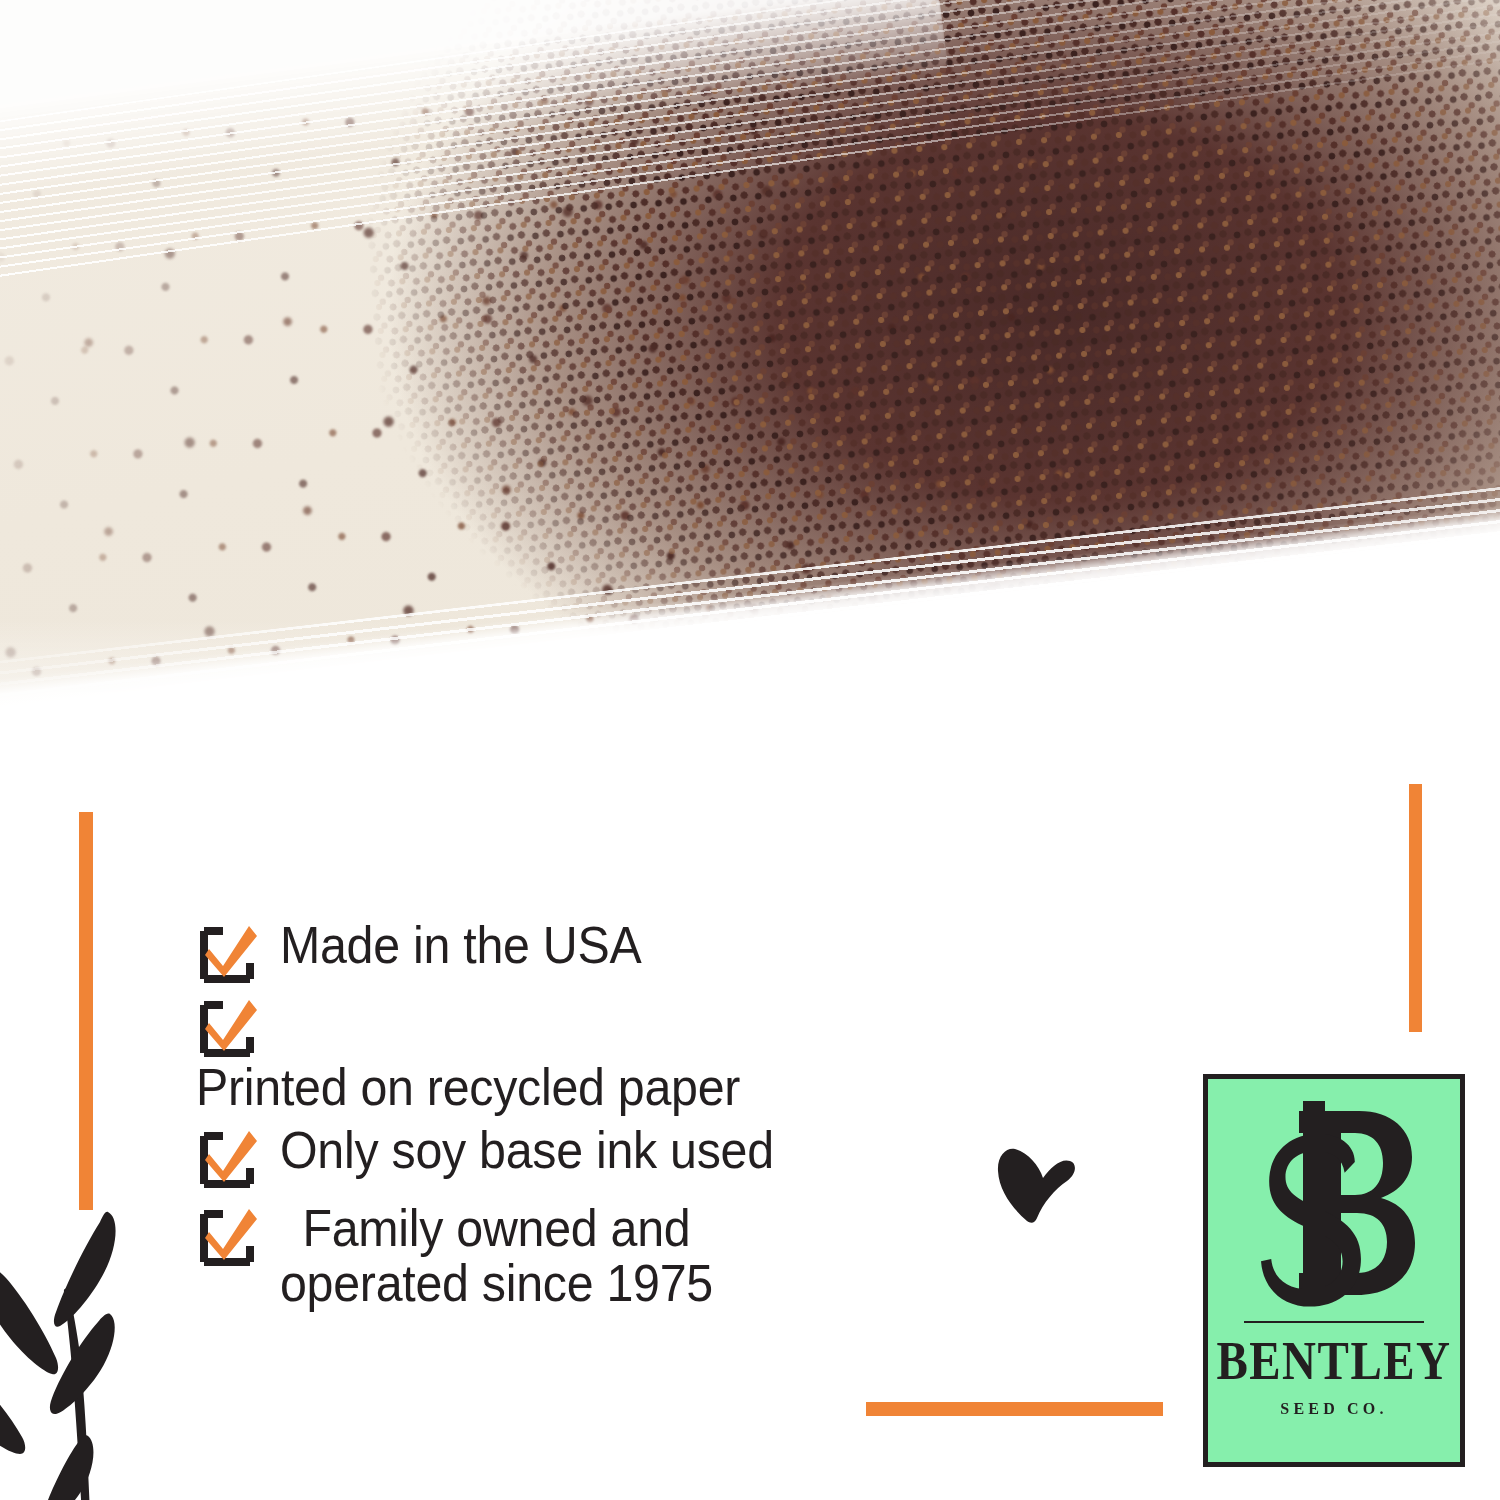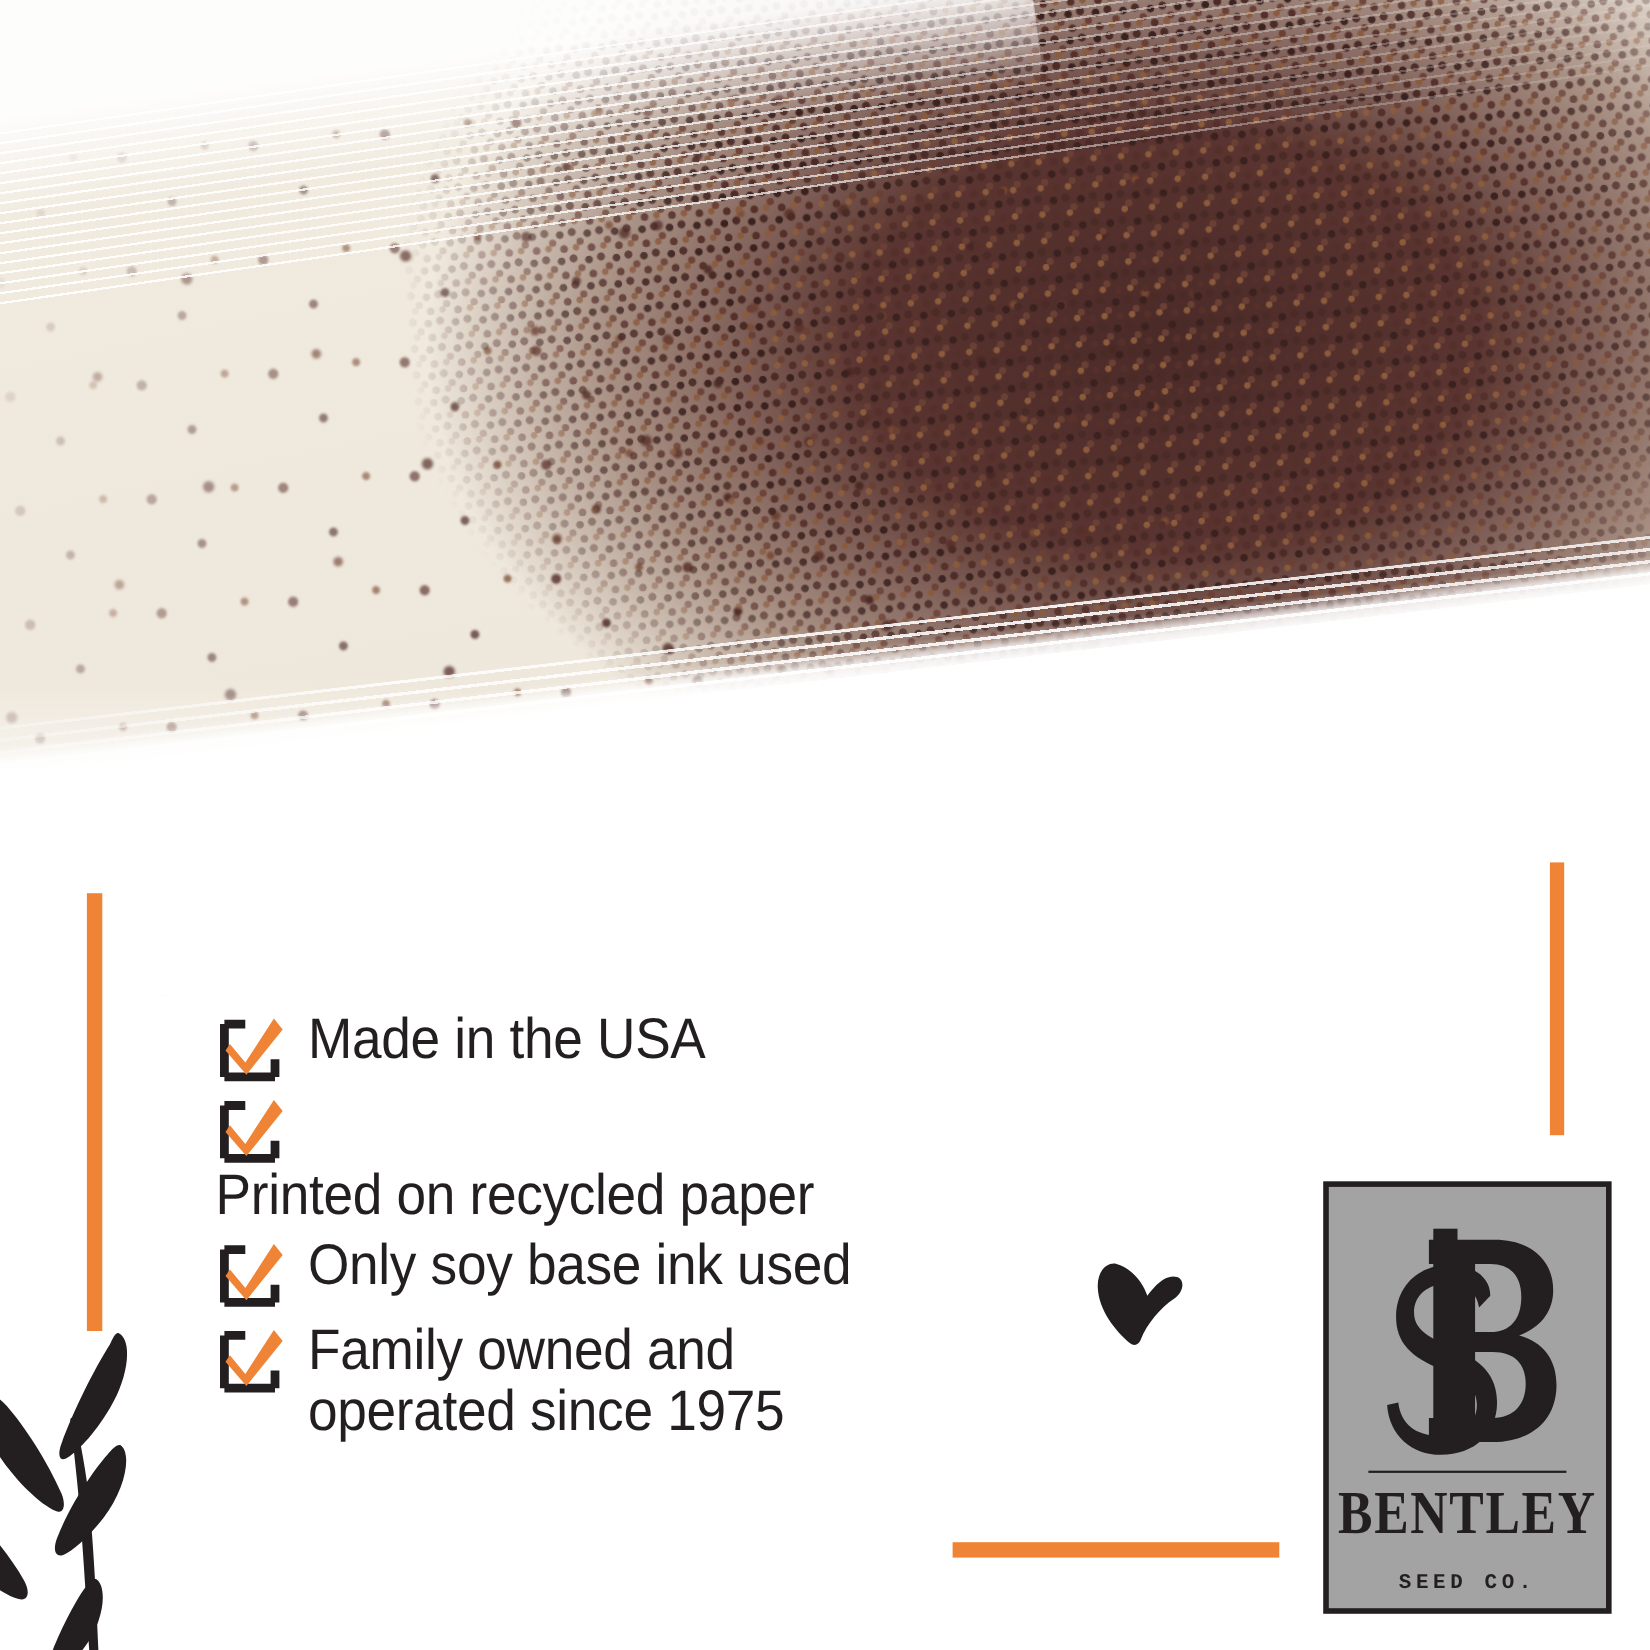--- a/index.html
+++ b/index.html
@@ -171,20 +171,21 @@
   .checklist {
     position: absolute;
     left: 196px;
     top: 918px;
     width: 800px;
   }
   .check-row {
     display: flex;
     align-items: flex-start;
     margin-bottom: 6px;
+    text-align: center;
   }
   .check-row.row-2 { margin-bottom: 14px; }
   .check-row.row-3 { margin-bottom: 8px; flex-direction: column; }
   .check-row.row-4 { margin-bottom: 10px; }
 
   .checkbox-icon {
     flex: 0 0 auto;
     width: 62px;
     height: 62px;
     margin-top: 6px;
@@ -221,27 +222,27 @@
   }
 
   
   .logo-box {
     position: absolute;
     left: 1203px;
     top: 1074px;
     width: 262px;
     height: 393px;
     border: 5px solid #231f20;
-    background: #a3a3a3;
+    background: #86efac;
     box-sizing: border-box;
     display: flex;
     flex-direction: column;
     align-items: center;
     justify-content: flex-start;
-    padding-top: 34px;
+    padding-top: 18px;
     text-align: center;
   }
   .logo-monogram {
     width: 178px;
     height: 218px;
   }
   .logo-divider {
     width: 180px;
     height: 2px;
     background: #231f20;
@@ -251,26 +252,26 @@
     font-family: "Liberation Serif", serif;
     font-weight: 700;
     font-size: 47px;
     letter-spacing: 1.5px;
     color: #231f20;
     margin-top: 14px;
     line-height: 1;
     transform: scaleY(1.18);
   }
   .logo-sub {
-    font-family: Liberation Mono, monospace;
+    font-family: Liberation Serif, serif;
     font-weight: 700;
-    font-size: 19px;
+    font-size: 16px;
     letter-spacing: 4.2px;
     color: #231f20;
-    margin-top: 28px;
+    margin-top: 16px;
   }
 </style>
 </head>
 <body>
 
 <div id="page">
 
   <div class="photo-wrap">
     <div class="photo-bg"></div>
     <div class="seeds-sparse"></div>

